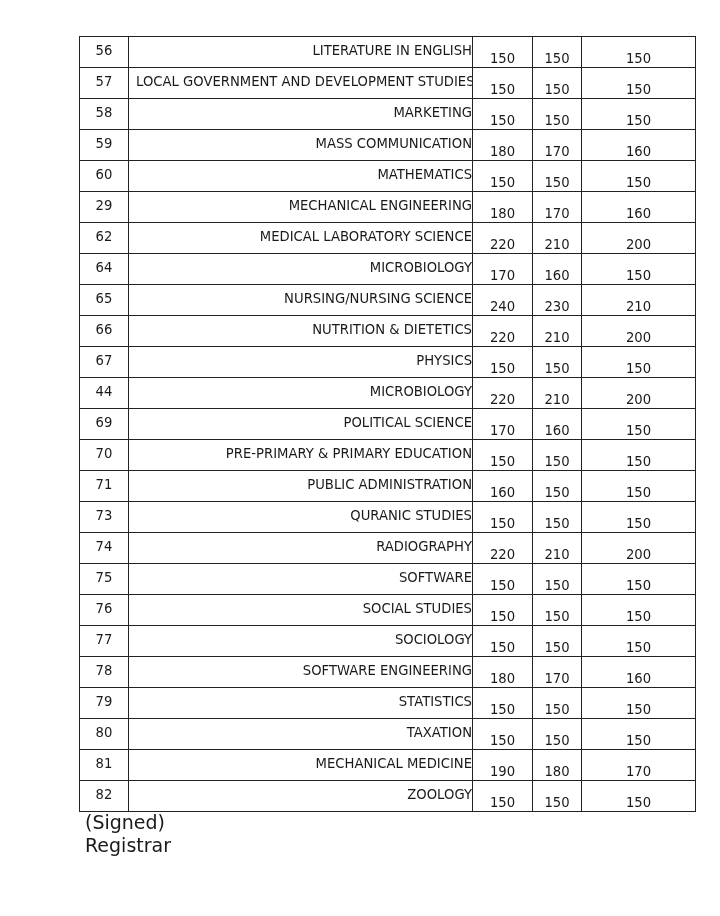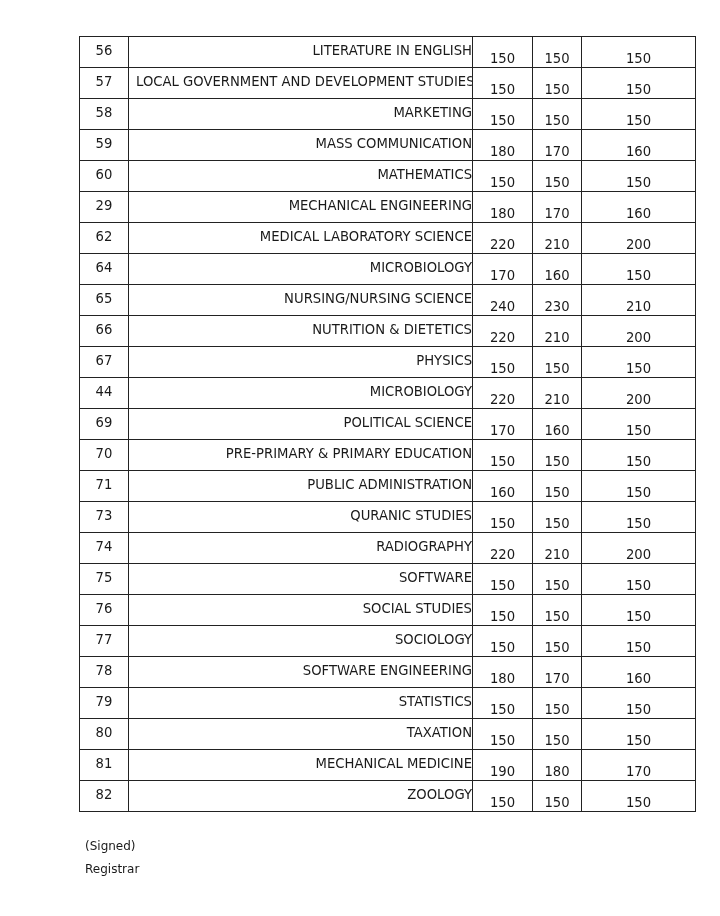--- a/index.html
+++ b/index.html
@@ -56,22 +56,22 @@
       text-align: right;
     }
     td.val {
       text-align: center;
       vertical-align: bottom;
       padding-bottom: 1px !important;
     }
     .sign-block {
       position: absolute;
       left: 85px;
-      top: 835px;
-      font-size: 12px;
+      top: 811px;
+      font-size: 19px;
       line-height: 23px;
     }
     .sign-block .bold {
       font-weight: bold;
     }
   </style>
 </head>
 <body>
 
 <div class="page">

